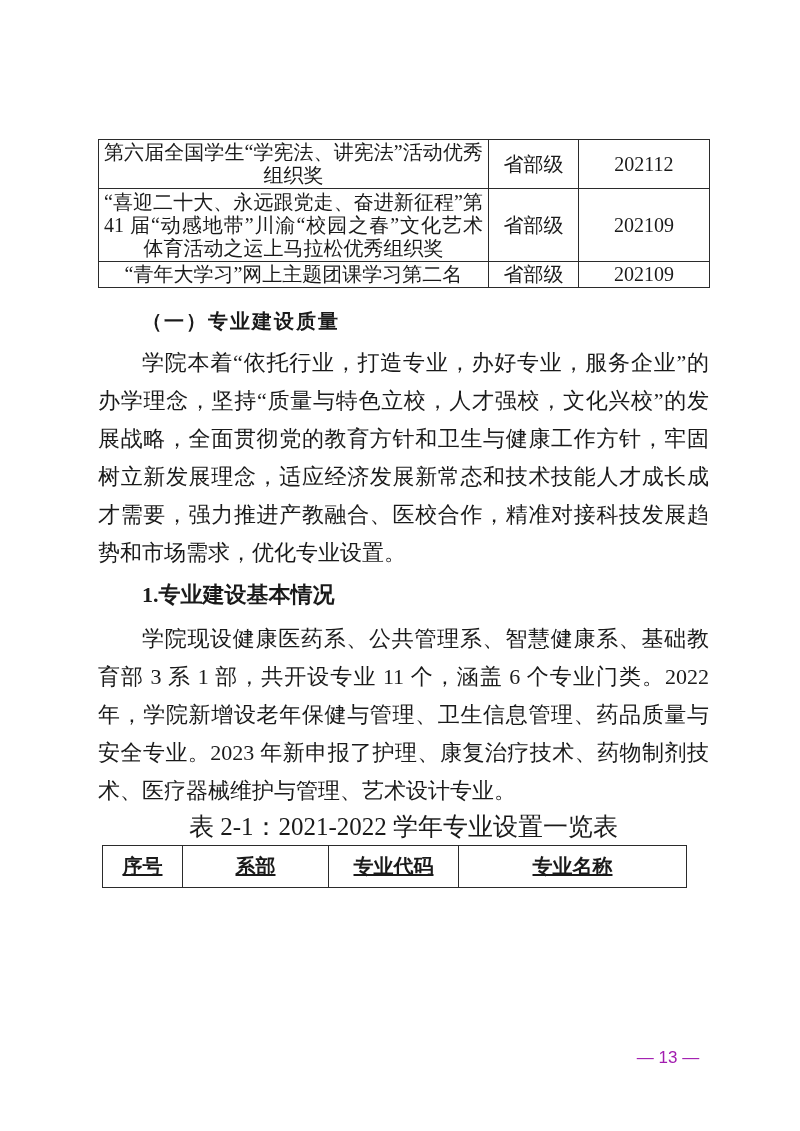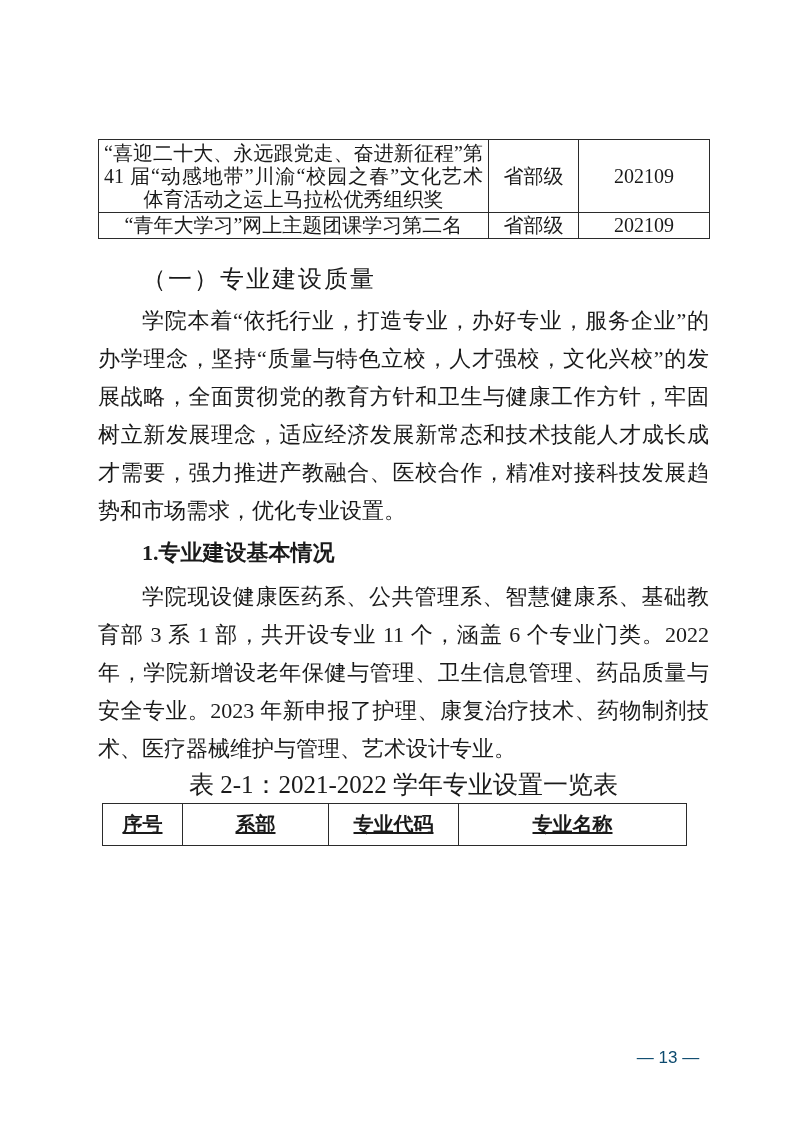--- a/index.html
+++ b/index.html
@@ -41,24 +41,24 @@
   
   .h-section {
     margin-top: 18px;
     padding-left: 46px;
     font-family: "Liberation Sans", sans-serif;
     font-size: 22px;
     font-weight: bold;
     line-height: 30px;
   }
   .h-sub {
-    margin-top: 25px;
+    margin-top: 18px;
     padding-left: 44px;
-    font-size: 24px;
-    font-weight: normal;
+    font-size: 20px;
+    font-weight: bold;
     line-height: 30px;
     letter-spacing: 2px;
   }
   .body-para {
     margin-top: 8px;
     font-size: 22px;
     line-height: 38px;
     text-align: justify;
     text-indent: 44px;
   }
@@ -96,35 +96,40 @@
 
   
   .page-number {
     position: absolute;
     top: 1048px;
     left: 626px;
     width: 84px;
     text-align: center;
     font-family: "Liberation Sans", sans-serif;
     font-size: 17px;
-    color: #0c4a6e;
+    color: #a21caf;
   }
 </style>
 </head>
 <body>
 
 <div class="content">
 
   <table class="awards-table">
     <colgroup>
       <col style="width:390px">
       <col style="width:90px">
       <col style="width:131px">
     </colgroup>
     <tbody>
+      <tr class="short">
+        <td class="award-name">第六届全国学生“学宪法、讲宪法”活动优秀组织奖</td>
+        <td class="award-level">省部级</td>
+        <td class="award-date">202112</td>
+      </tr>
       <tr class="tall">
         <td class="award-name">“喜迎二十大、永远跟党走、奋进新征程”第 41 届“动感地带”川渝“校园之春”文化艺术体育活动之运上马拉松优秀组织奖</td>
         <td class="award-level">省部级</td>
         <td class="award-date">202109</td>
       </tr>
       <tr class="short">
         <td class="award-name">“青年大学习”网上主题团课学习第二名</td>
         <td class="award-level">省部级</td>
         <td class="award-date">202109</td>
       </tr>

